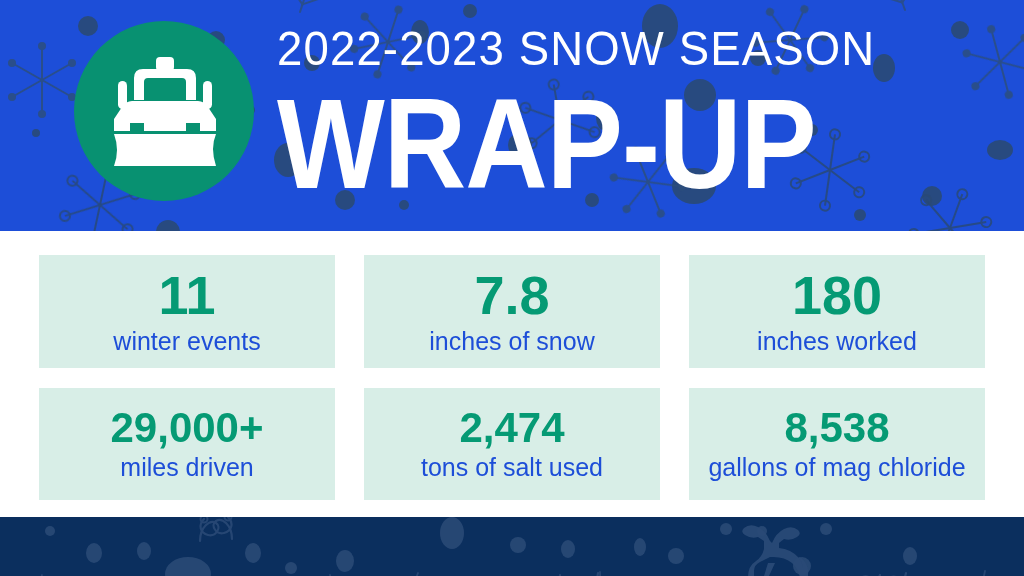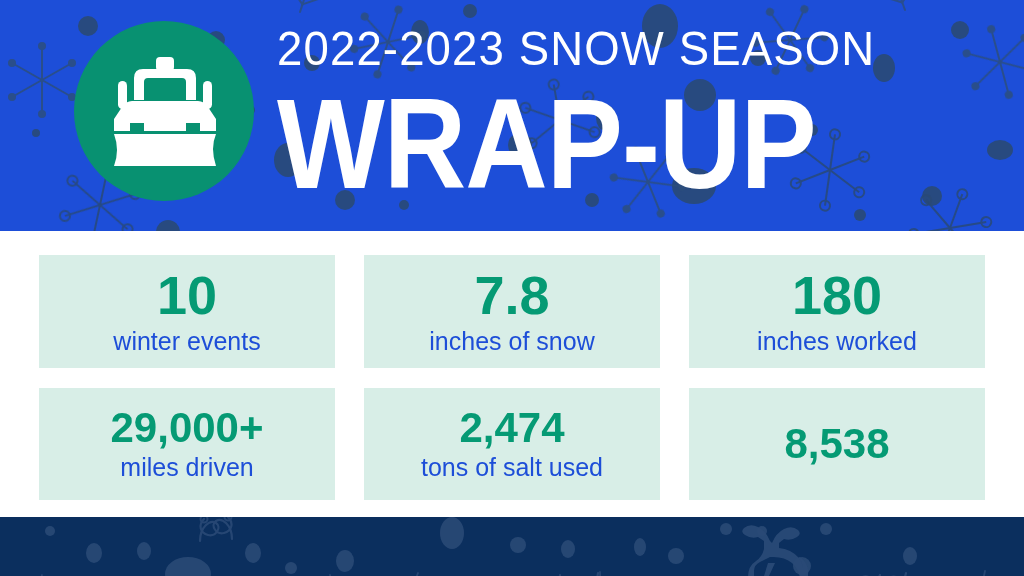--- a/index.html
+++ b/index.html
@@ -276,21 +276,21 @@
 
     <div class="header-text">
       <div class="season-line">2022-2023 SNOW SEASON</div>
       <div class="wrapup-line">WRAP-UP</div>
     </div>
   </div>
 
   <div class="stats-grid">
 
     <div class="stat-box">
-      <div class="stat-value">10</div>
+      <div class="stat-value">11</div>
       <div class="stat-label">winter events</div>
     </div>
 
     <div class="stat-box">
       <div class="stat-value">7.8</div>
       <div class="stat-label">inches of snow</div>
     </div>
 
     <div class="stat-box">
       <div class="stat-value">180</div>
@@ -302,20 +302,21 @@
       <div class="stat-label">miles driven</div>
     </div>
 
     <div class="stat-box wide">
       <div class="stat-value">2,474</div>
       <div class="stat-label">tons of salt used</div>
     </div>
 
     <div class="stat-box wide">
       <div class="stat-value">8,538</div>
+      <div class="stat-label">gallons of mag chloride</div>
     </div>
 
   </div>
 
   <div class="footer-band">
     <svg class="footer-pattern" viewBox="0 0 1024 59" preserveAspectRatio="none" aria-hidden="true">
       <defs>
         <g id="fern">
           <g stroke="#2a4a76" stroke-width="1.8" fill="none" stroke-linecap="round">
             <line x1="0" y1="0" x2="0" y2="-54"></line>

